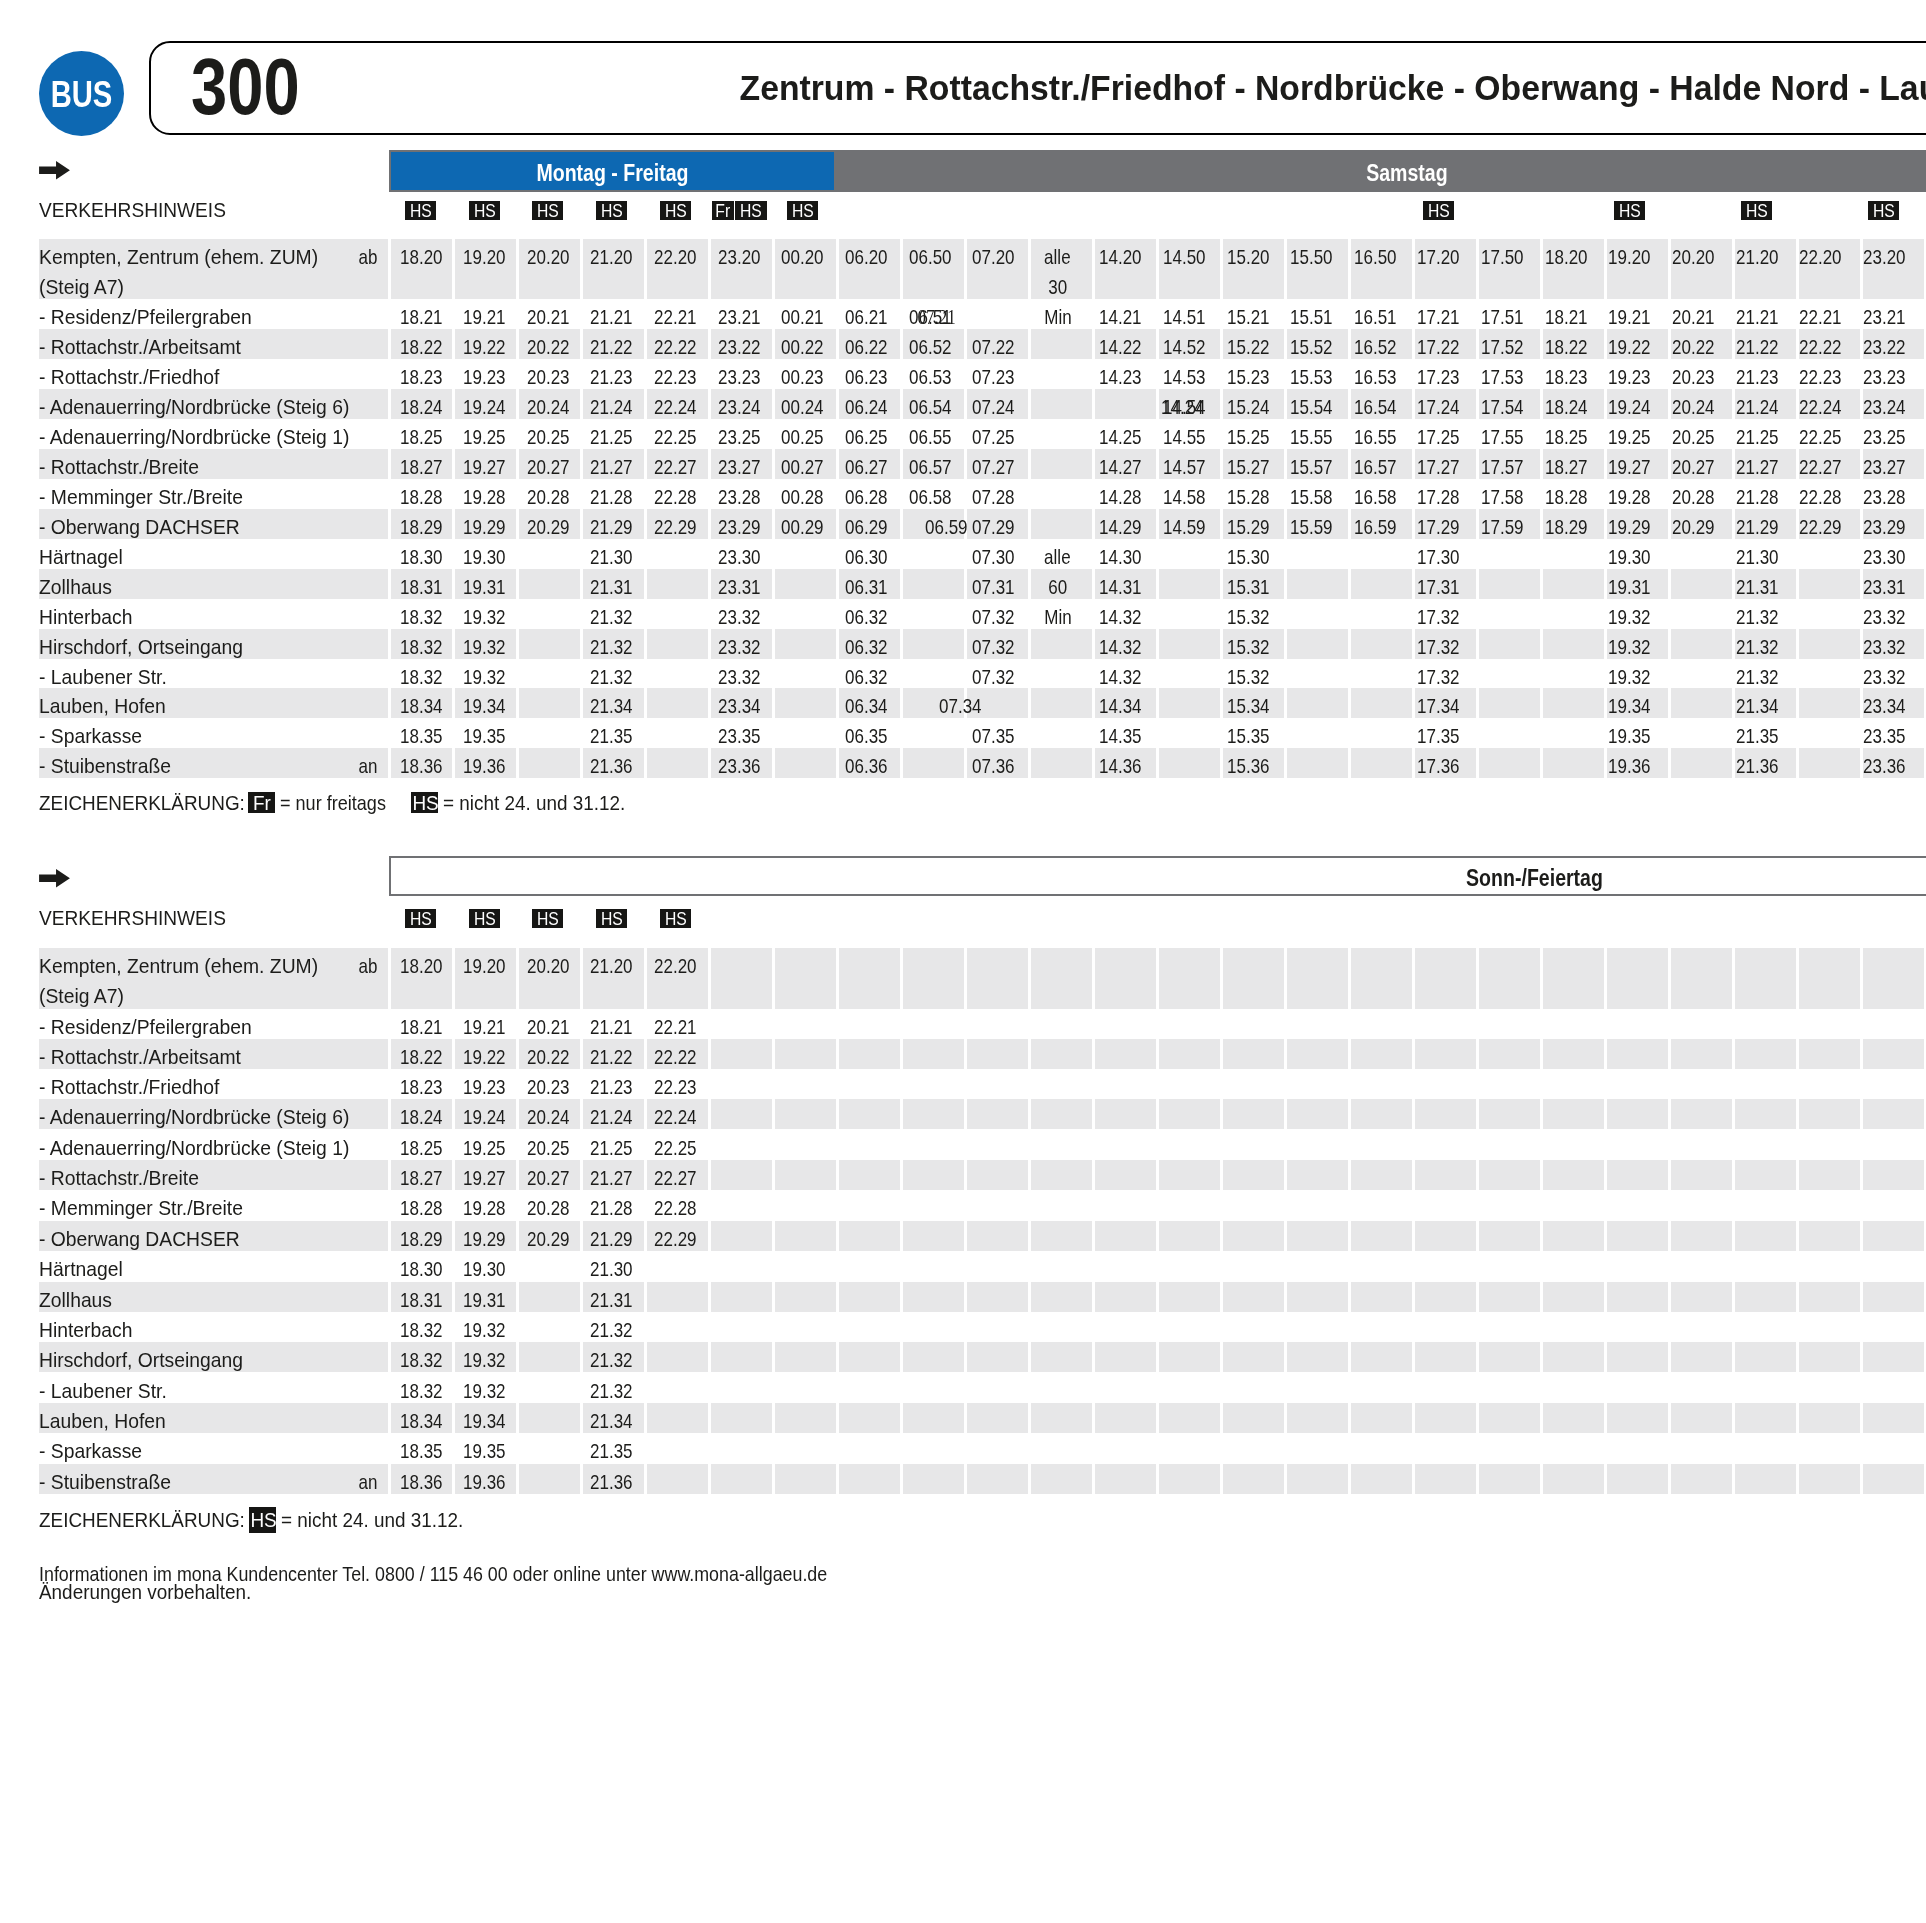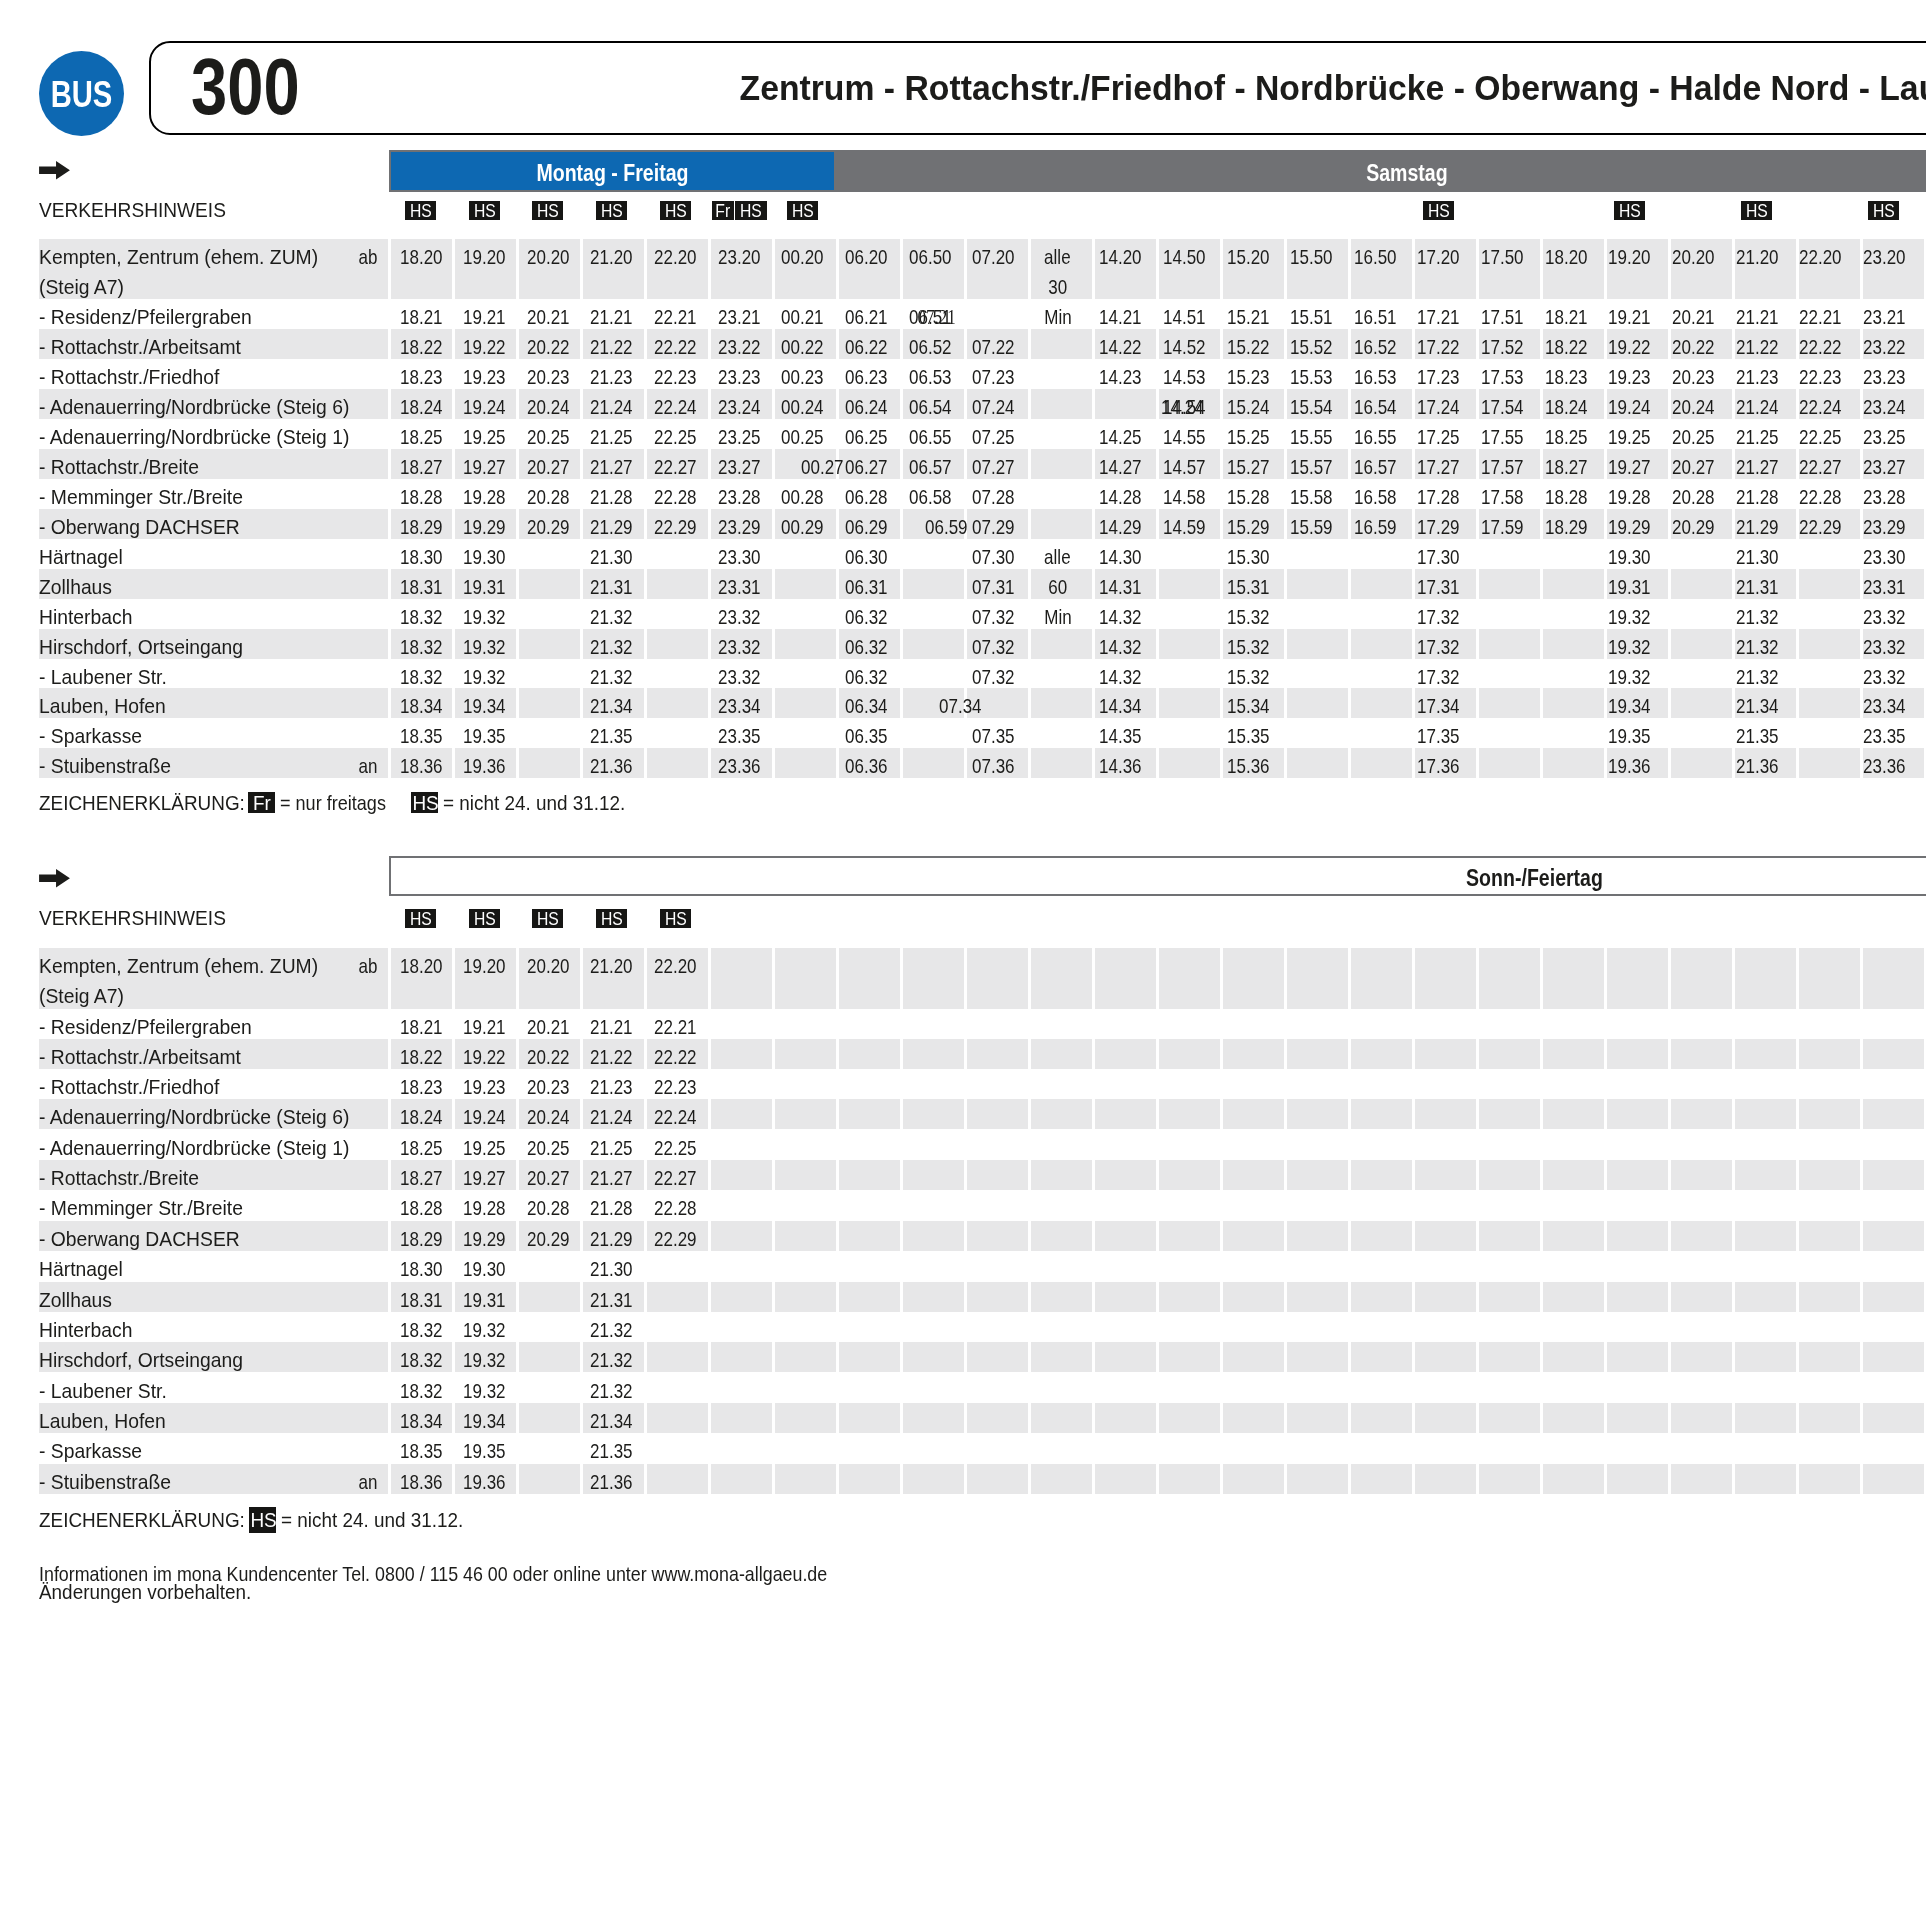--- a/index.html
+++ b/index.html
@@ -239,21 +239,21 @@
 
 </div>
 <div class="r g" style="top:449px;height:30px;">
 <div class="n" style="line-height:30px;"><i>- Rottachstr./Breite</i></div>
 <div class="c" style="left:391px;line-height:30px;"><i>18.27</i></div>
 <div class="c" style="left:454px;line-height:30px;"><i>19.27</i></div>
 <div class="c" style="left:518px;line-height:30px;"><i>20.27</i></div>
 <div class="c" style="left:581px;line-height:30px;"><i>21.27</i></div>
 <div class="c" style="left:645px;line-height:30px;"><i>22.27</i></div>
 <div class="c" style="left:709px;line-height:30px;"><i>23.27</i></div>
-<div class="c" style="left:772px;line-height:30px;margin-left:20px;"><i>00.27</i></div>
+<div class="c" style="left:772px;line-height:30px;"><i>00.27</i></div>
 <div class="c" style="left:836px;line-height:30px;"><i>06.27</i></div>
 <div class="c" style="left:900px;line-height:30px;"><i>06.57</i></div>
 <div class="c" style="left:963px;line-height:30px;"><i>07.27</i></div>
 <div class="c" style="left:1090px;line-height:30px;text-align:center;"><i>14.27</i></div>
 <div class="c" style="left:1154px;line-height:30px;"><i>14.57</i></div>
 <div class="c" style="left:1218px;line-height:30px;"><i>15.27</i></div>
 <div class="c" style="left:1281px;line-height:30px;"><i>15.57</i></div>
 <div class="c" style="left:1345px;line-height:30px;"><i>16.57</i></div>
 <div class="c" style="left:1408px;line-height:30px;"><i>17.27</i></div>
 <div class="c" style="left:1472px;line-height:30px;"><i>17.57</i></div>

